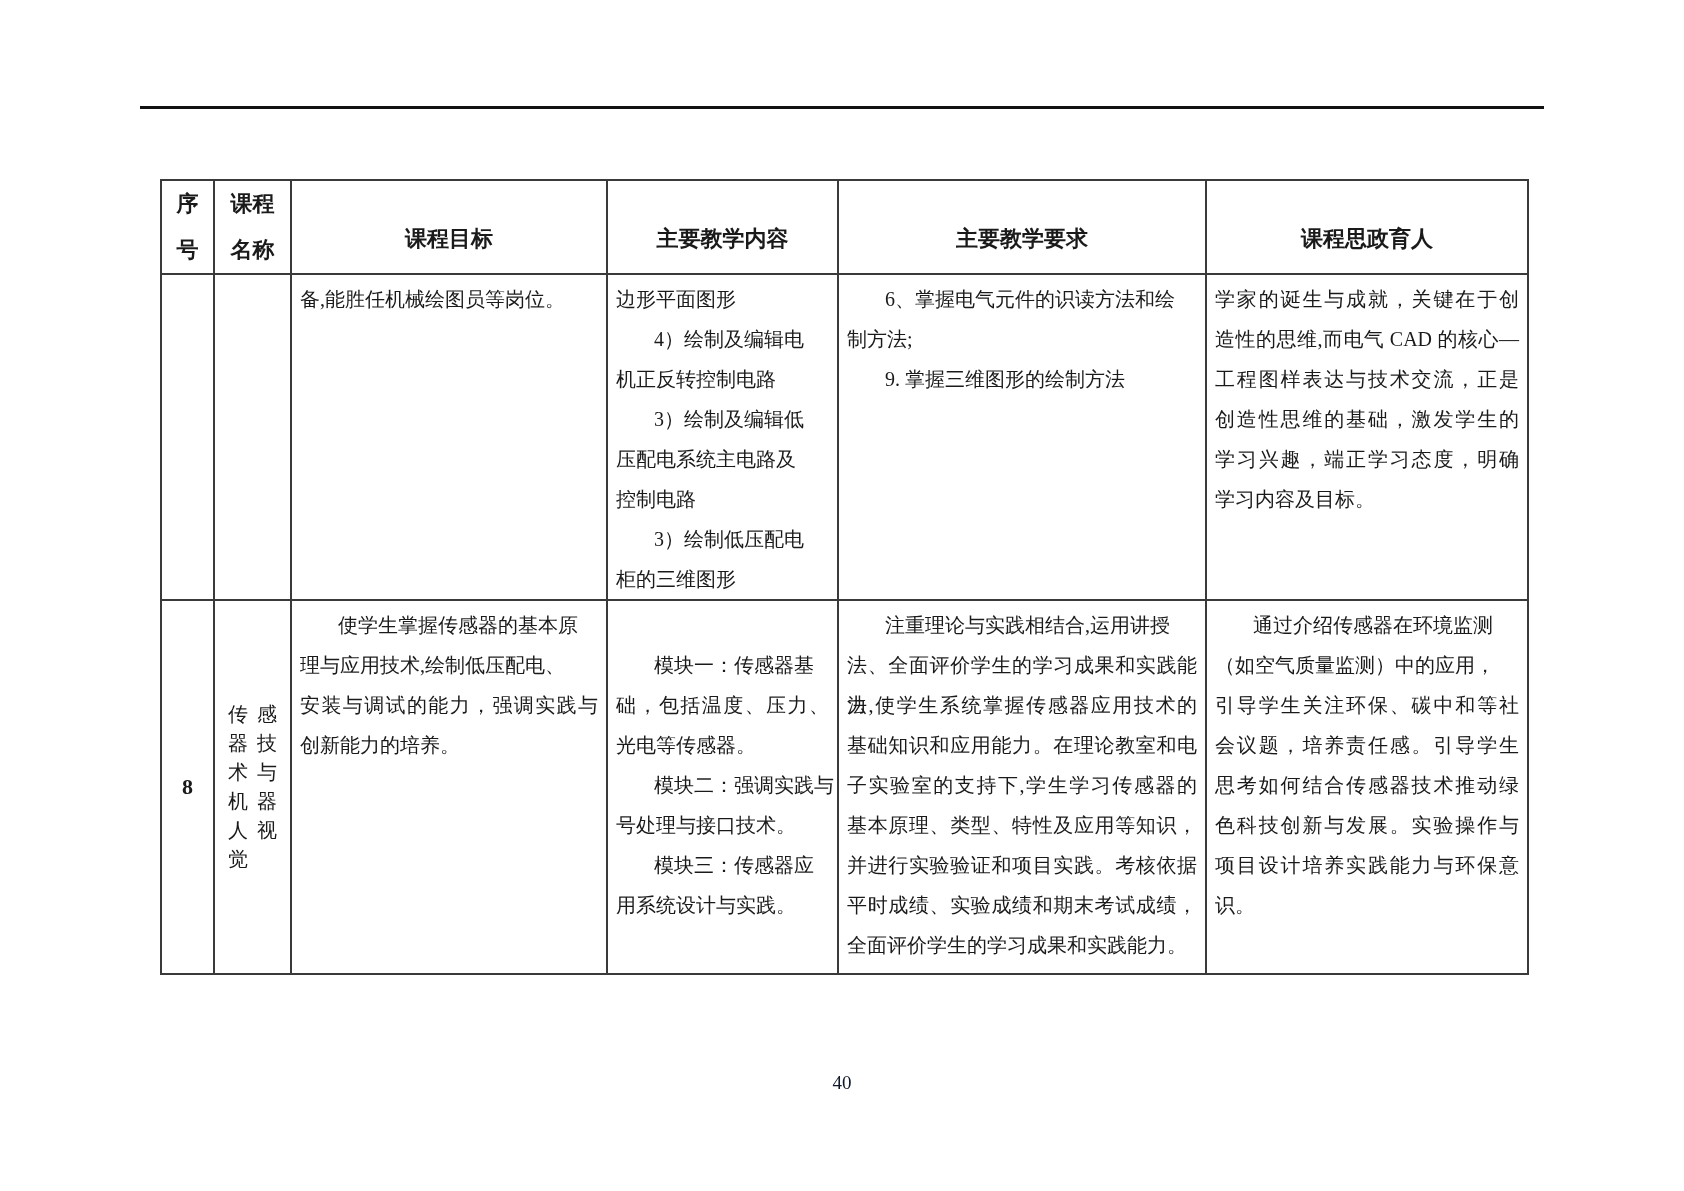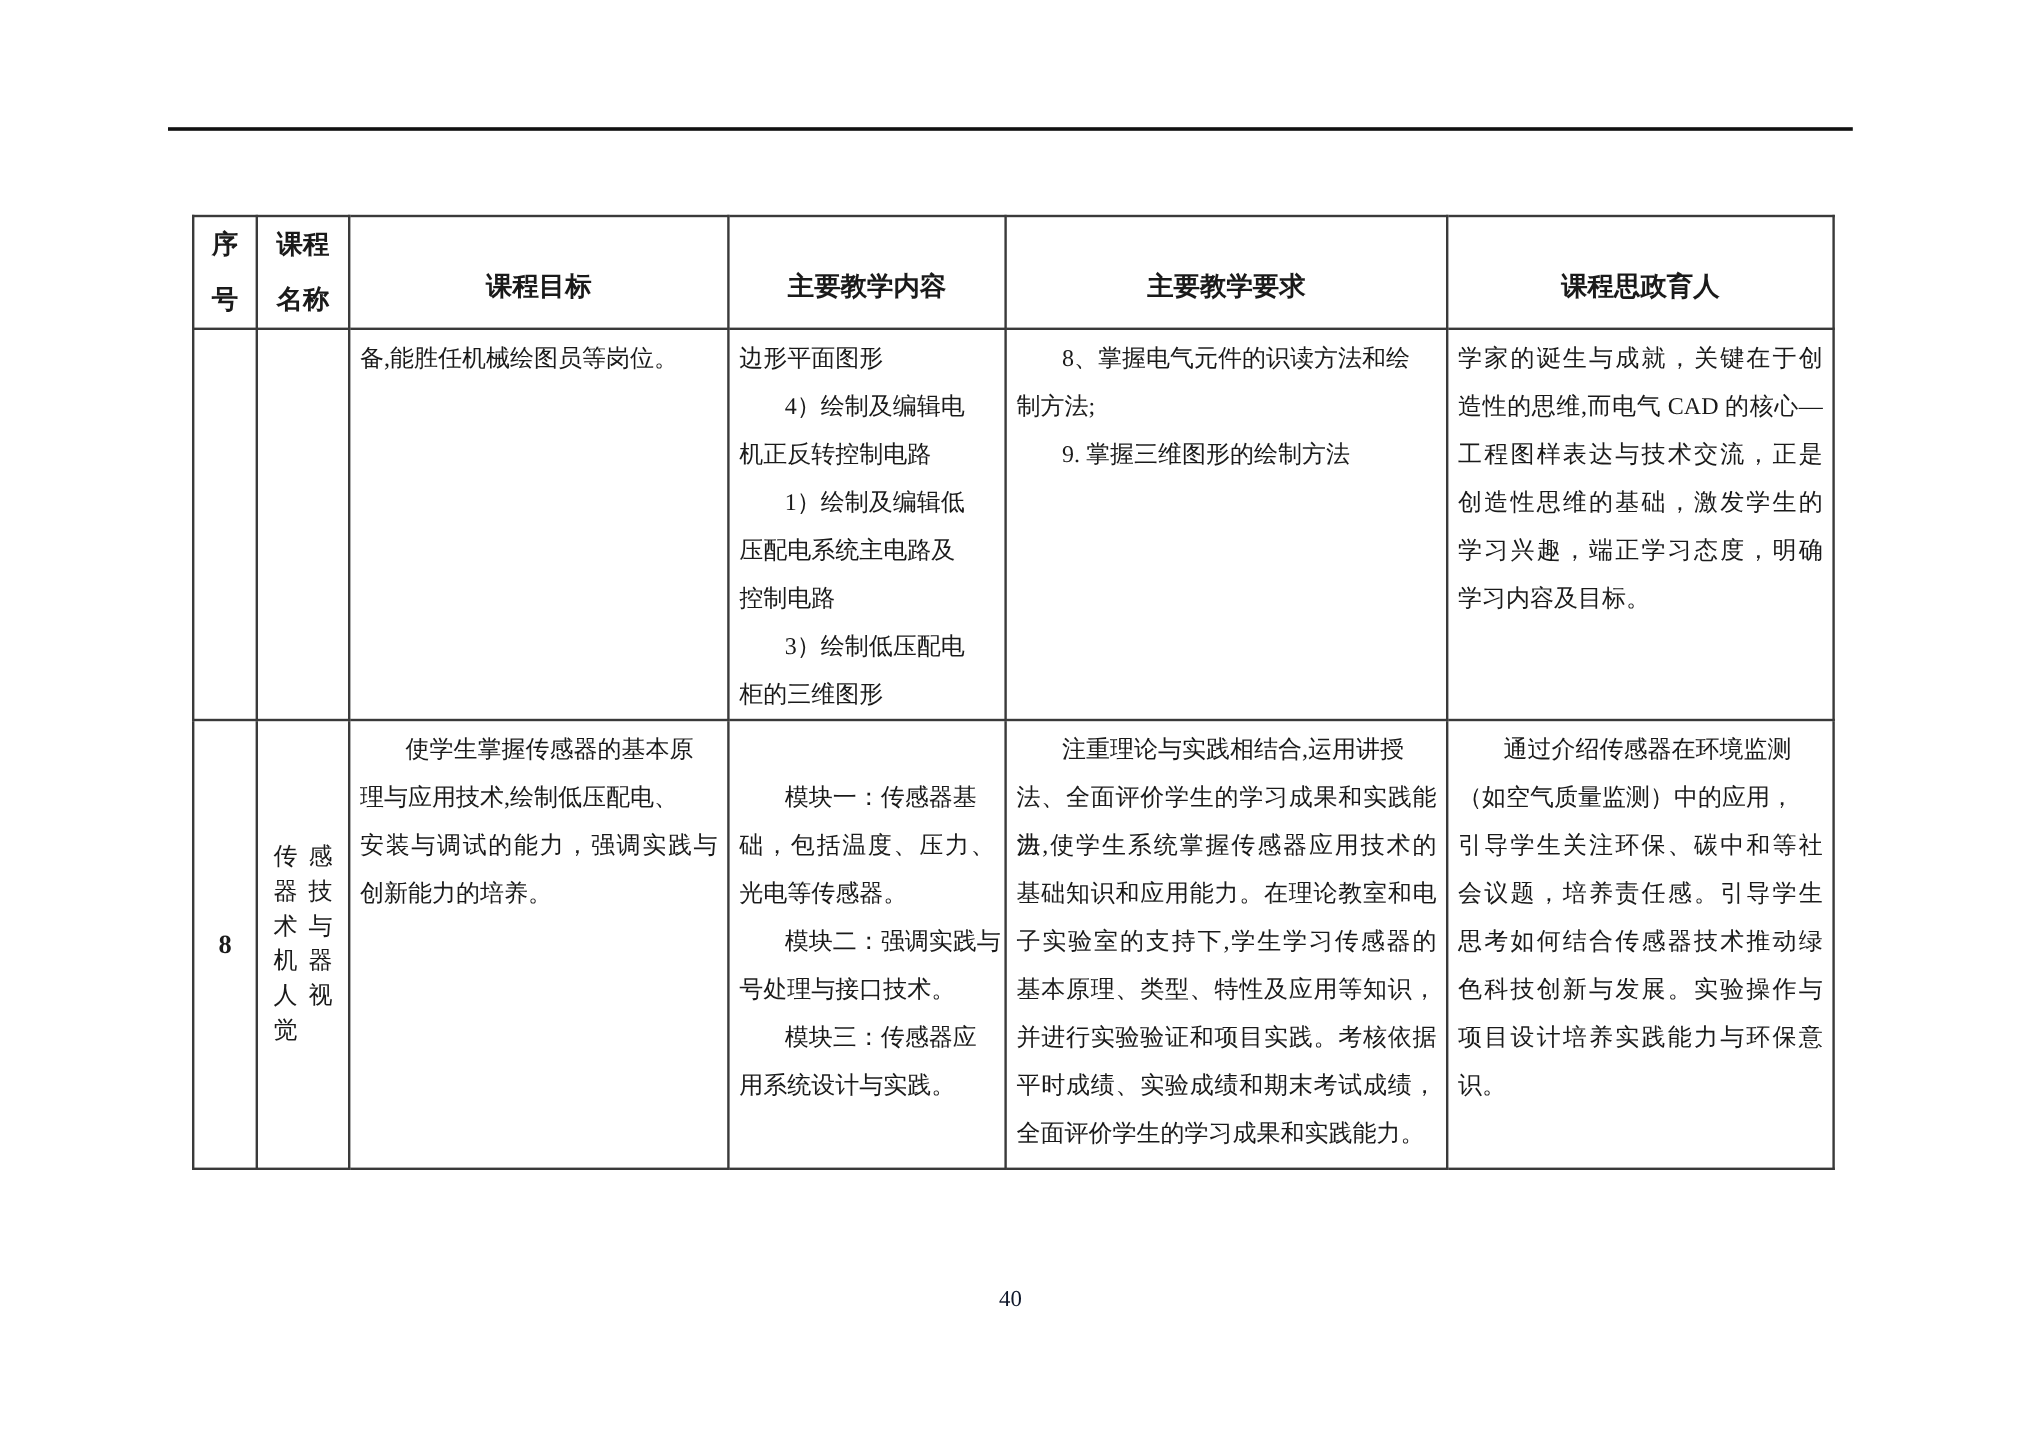--- a/index.html
+++ b/index.html
@@ -90,30 +90,30 @@
       <td>
         <div class="cell-lines">
             <div class="line">备,能胜任机械绘图员等岗位。</div>
           </div>
       </td>
       <td>
         <div class="cell-lines">
             <div class="line">边形平面图形</div>
             <div class="line a-i">4）绘制及编辑电</div>
             <div class="line">机正反转控制电路</div>
-            <div class="line a-i">1）绘制及编辑低</div>
+            <div class="line a-i">3）绘制及编辑低</div>
             <div class="line">压配电系统主电路及</div>
             <div class="line">控制电路</div>
             <div class="line a-i">3）绘制低压配电</div>
             <div class="line">柜的三维图形</div>
           </div>
       </td>
       <td>
         <div class="cell-lines">
-            <div class="line a-i">8、掌握电气元件的识读方法和绘</div>
+            <div class="line a-i">6、掌握电气元件的识读方法和绘</div>
             <div class="line">制方法;</div>
             <div class="line a-i">9. 掌握三维图形的绘制方法</div>
           </div>
       </td>
       <td>
         <div class="cell-lines">
             <div class="line a-j">学家的诞生与成就，关键在于创</div>
             <div class="line a-j">造性的思维,而电气 CAD 的核心—</div>
             <div class="line a-j">工程图样表达与技术交流，正是</div>
             <div class="line a-j">创造性思维的基础，激发学生的</div>

